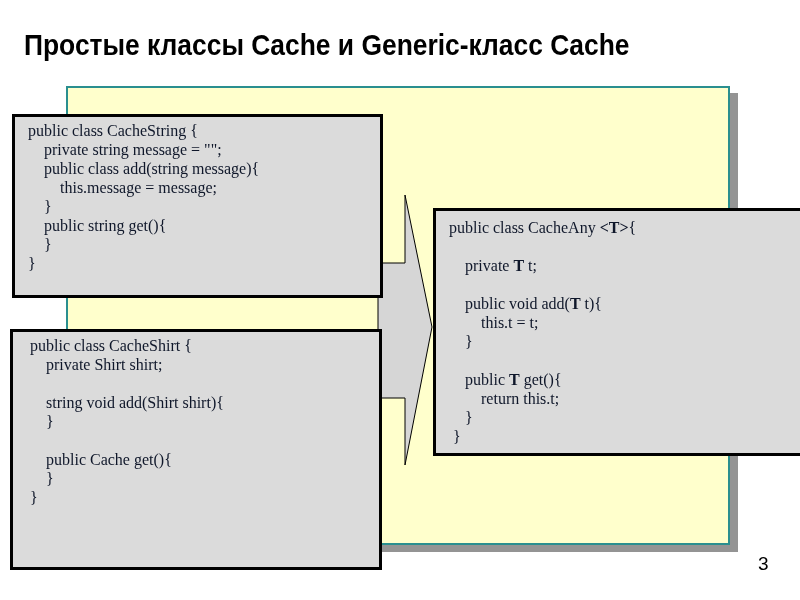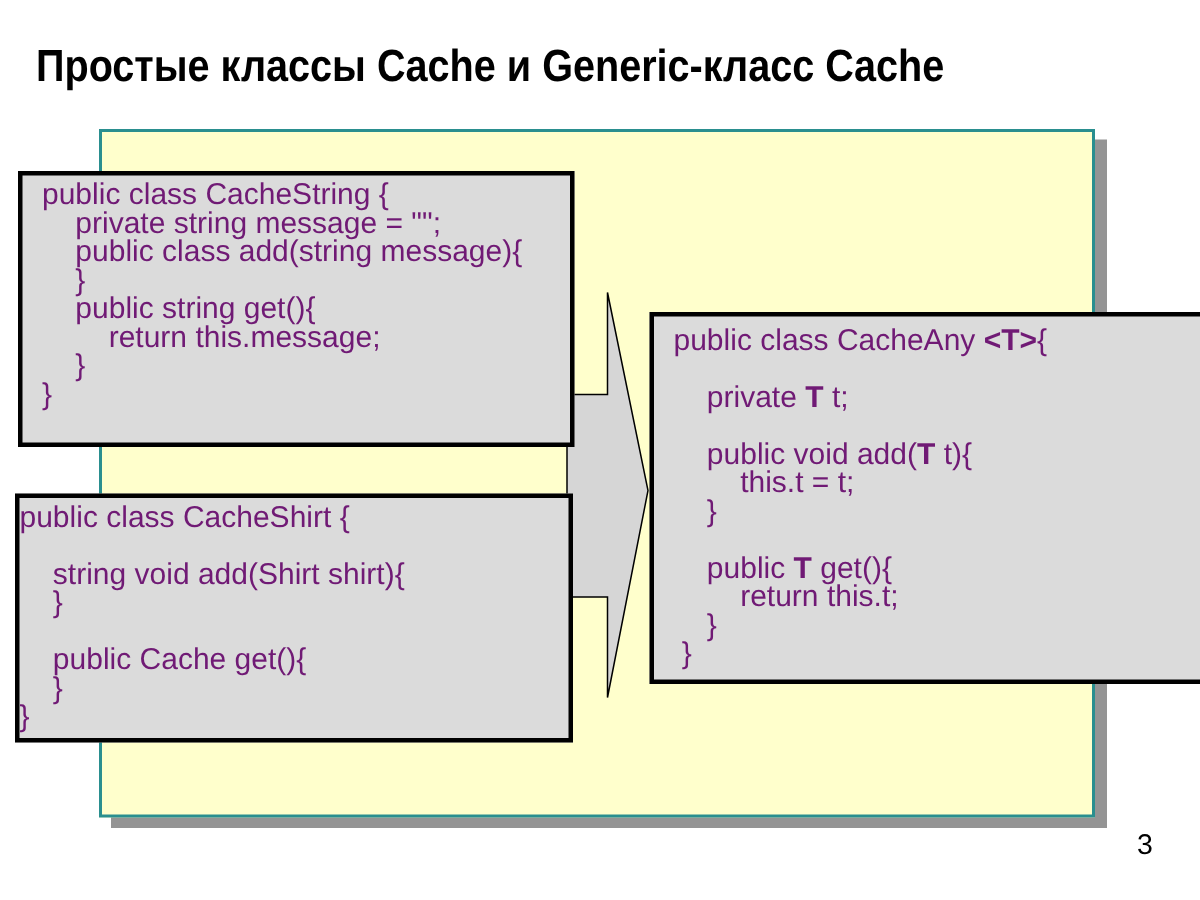--- a/index.html
+++ b/index.html
@@ -38,27 +38,27 @@
     position:absolute;left:0;top:0;width:800px;height:600px;
   }
   .code-box{
     position:absolute;
     background:#dbdbdb;
     border:3px solid #000;
     box-sizing:border-box;
     overflow:hidden;
   }
   #box-cachestring{left:12px;top:114px;width:371px;height:184px;padding:4px 0 0 13px;}
-  #box-cacheshirt {left:10px;top:329px;width:372px;height:166px;padding:4px 0 0 0;}
+  #box-cacheshirt {left:10px;top:329px;width:372px;height:241px;padding:4px 0 0 17px;}
   #box-cacheany   {left:433px;top:208px;width:380px;height:248px;padding:7px 0 0 13px;}
   .code{
-    font-family:Liberation Sans, sans-serif;
-    font-size:20px;
+    font-family:Liberation Serif, serif;
+    font-size:16px;
     line-height:19px;
-    color:#701a75;
+    color:#0f172a;
     white-space:pre;
   }
   .code b{font-weight:bold;}
   .page-number{
     position:absolute;
     left:758px;top:553px;
     font-size:19px;
     color:#000;
   }
 </style>
@@ -70,25 +70,25 @@
   <div class="title">Простые классы Cache и Generic-класс Cache</div>
 
   <div class="panel-shadow"></div>
   <div class="panel"></div>
 
   <svg class="arrow-layer" viewBox="0 0 800 600" xmlns="http://www.w3.org/2000/svg">
     <polygon points="378,263 405,263 405,195 432,327 405,465 405,398 378,398" fill="#d6d6d6" stroke="#000" stroke-width="1"></polygon>
   </svg>
 
   <div class="code-box" id="box-cachestring">
-    <div class="code"><div>public class CacheString {</div><div>    private string message = "";</div><div>    public class add(string message){</div><div>    }</div><div>    public string get(){</div><div>        return this.message;</div><div>    }</div><div>}</div></div>
+    <div class="code"><div>public class CacheString {</div><div>    private string message = "";</div><div>    public class add(string message){</div><div>        this.message = message;</div><div>    }</div><div>    public string get(){</div><div>    }</div><div>}</div></div>
   </div>
 
   <div class="code-box" id="box-cacheshirt">
-    <div class="code"><div>public class CacheShirt {</div><div>&nbsp;</div><div>    string void add(Shirt shirt){</div><div>    }</div><div>&nbsp;</div><div>    public Cache get(){</div><div>    }</div><div>}</div></div>
+    <div class="code"><div>public class CacheShirt {</div><div>    private Shirt shirt;</div><div>&nbsp;</div><div>    string void add(Shirt shirt){</div><div>    }</div><div>&nbsp;</div><div>    public Cache get(){</div><div>    }</div><div>}</div></div>
   </div>
 
   <div class="code-box" id="box-cacheany">
     <div class="code"><div>public class CacheAny <b>&lt;T&gt;</b>{</div><div>&nbsp;</div><div>    private <b>T</b> t;</div><div>&nbsp;</div><div>    public void add(<b>T</b> t){</div><div>        this.t = t;</div><div>    }</div><div>&nbsp;</div><div>    public <b>T</b> get(){</div><div>        return this.t;</div><div>    }</div><div> }</div></div>
   </div>
 
   <div class="page-number">3</div>
 
 </div>
 

